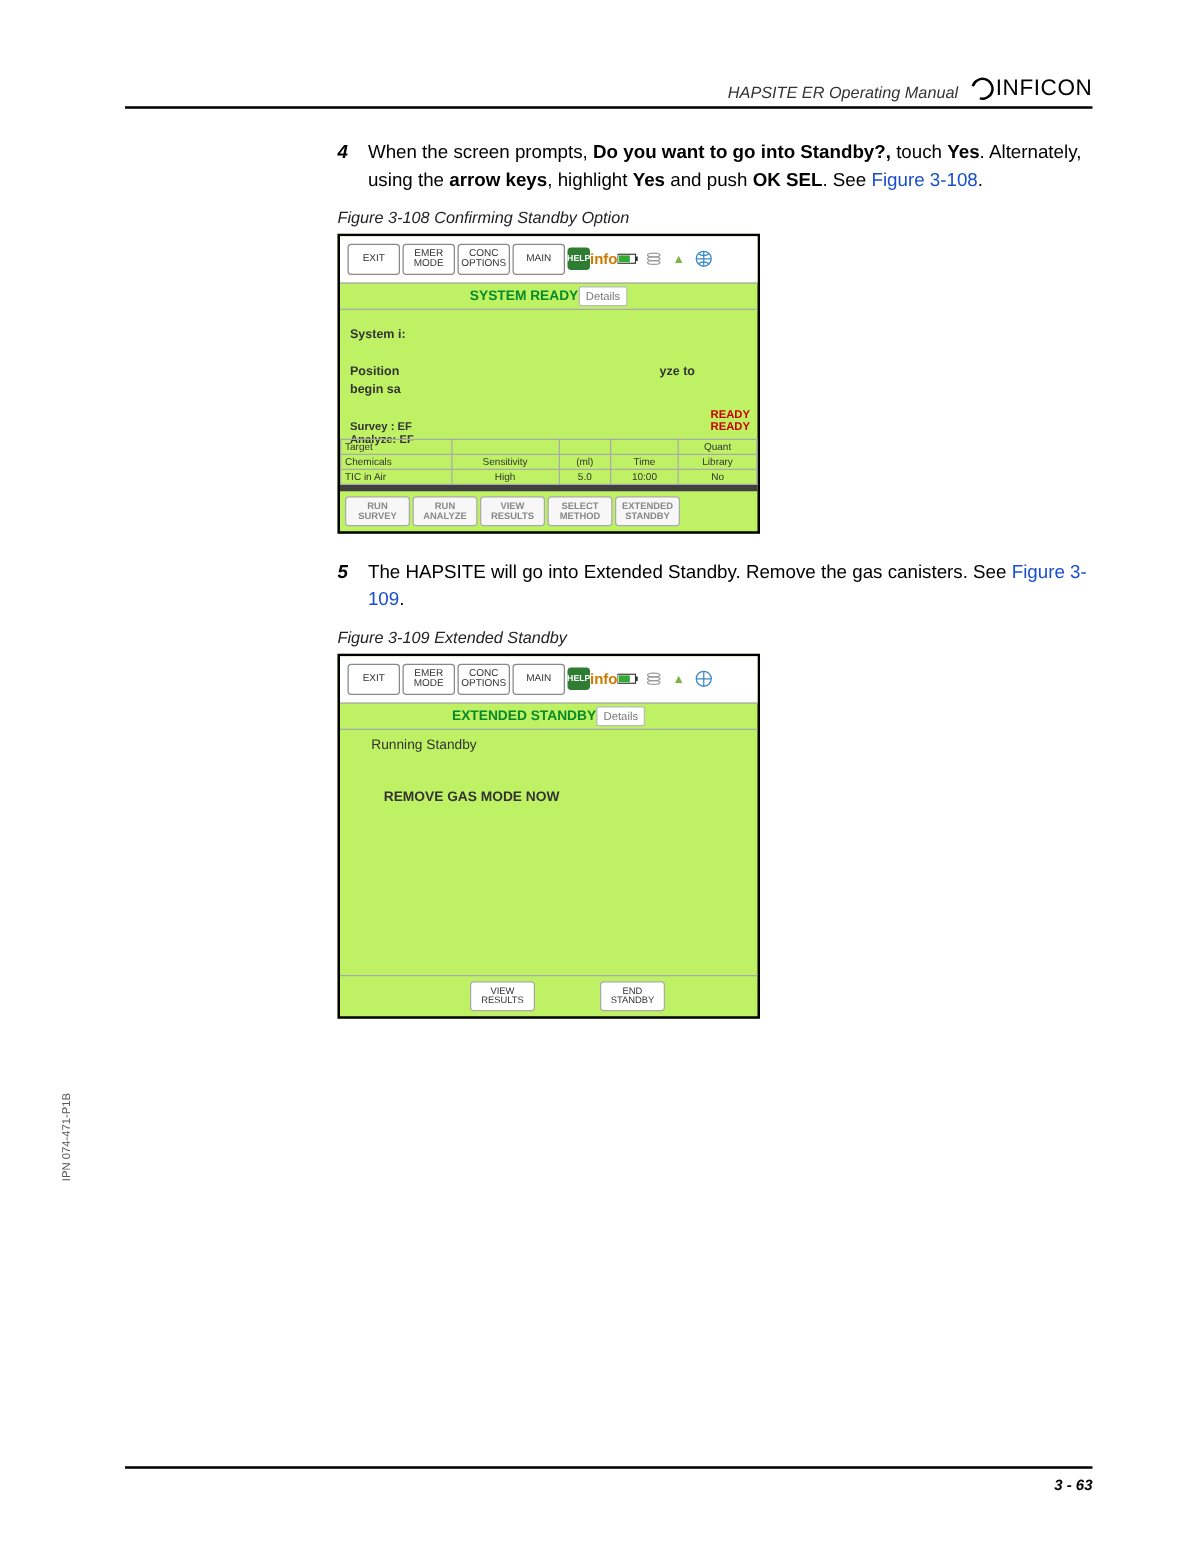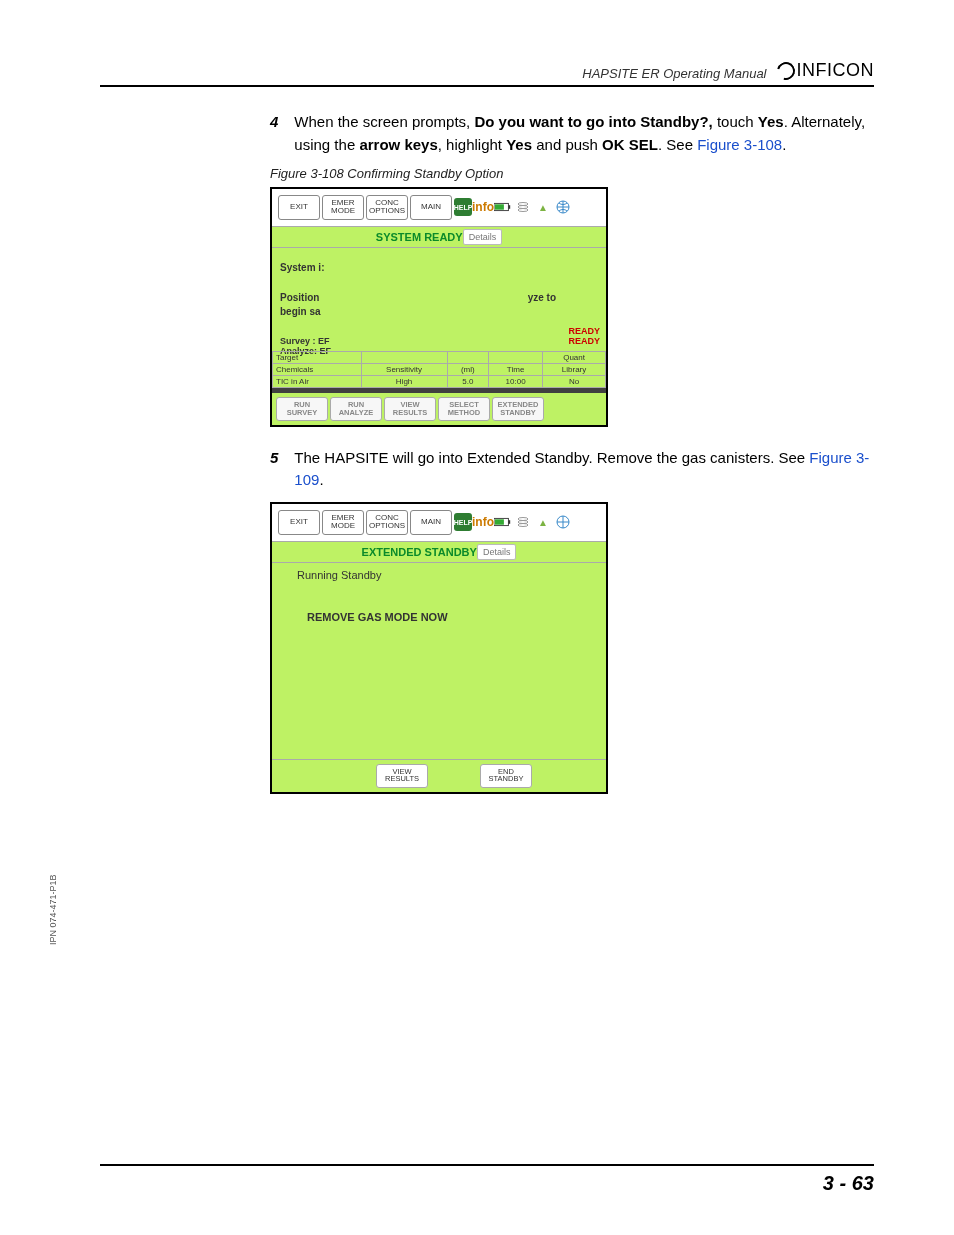--- a/index.html
+++ b/index.html
@@ -200,21 +200,21 @@
     transform-origin: left bottom;
     font-size: 9px;
     color:#555;
   }
   .page-number {
     position:absolute;
     bottom: 40px;
     right: 80px;
     font-style: italic;
     font-weight: bold;
-    font-size: 20px;
+    font-size: 12px;
     border-top: 2px solid #000;
     padding-top: 6px;
     width: 774px;
     text-align: right;
   }
 </style>
 </head>
 <body>
 
 <div class="page">
@@ -317,20 +317,21 @@
         <div class="fbtn"><span>EXTENDED</span><br><span>STANDBY</span></div>
         <div class="fslot"></div>
       </div>
     </div>
 
     <div class="step">
       <div class="step-num">5</div>
       <div class="step-text" id="step-text-1"><span>The HAPSITE will go into Extended Standby. Remove the gas canisters. See </span><span class="link">Figure 3-109</span><span>.</span></div>
     </div>
 
+    <div class="fig-caption">Figure 3-109  Extended Standby</div>
 
     <div class="device">
       <div class="dev-toolbar">
         <div class="tbtn single">EXIT</div>
         <div class="tbtn"><span>EMER</span><br><span>MODE</span></div>
         <div class="tbtn"><span>CONC</span><br><span>OPTIONS</span></div>
         <div class="tbtn single">MAIN</div>
         <span class="ticon help">HELP</span>
         <span class="ticon info">info</span>
         <span class="ticon battery">

